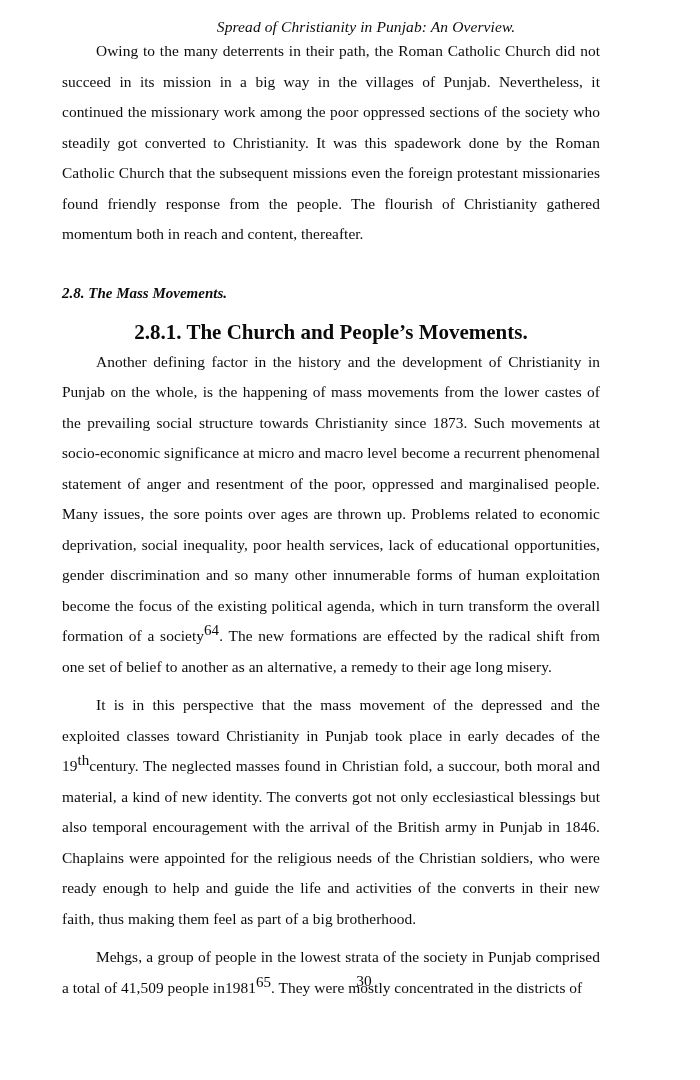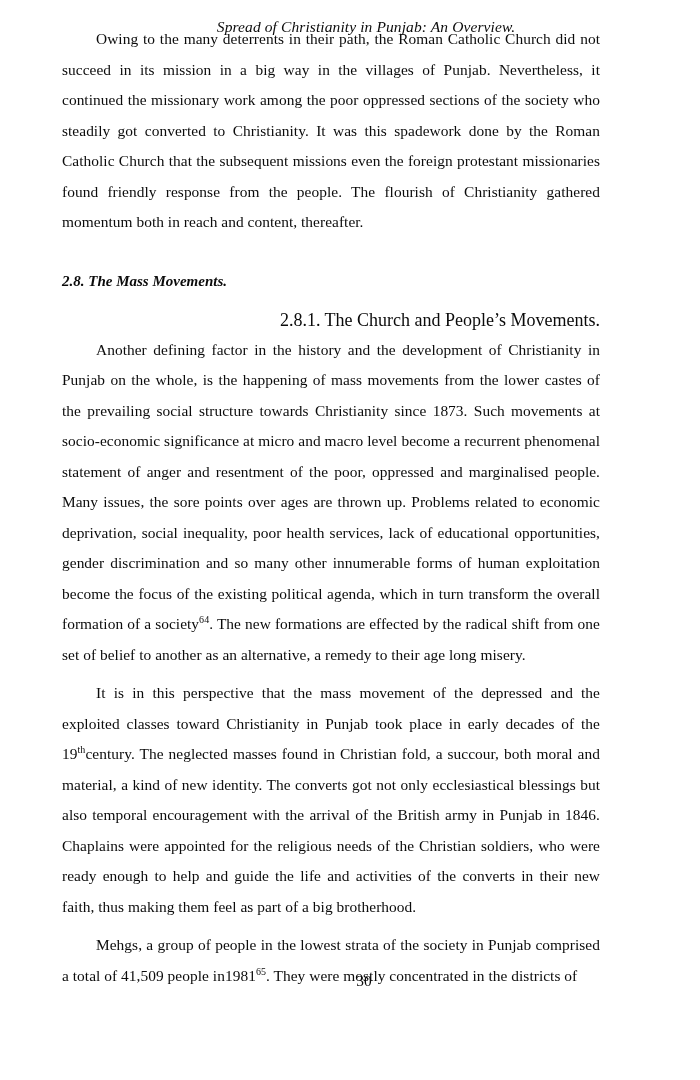--- a/index.html
+++ b/index.html
@@ -13,21 +13,21 @@
     height: 1080px;
     background: #ffffff;
     margin: 0 auto;
     overflow: hidden;
     font-family: "Liberation Serif", "DejaVu Serif", serif;
     color: #0b0b0b;
   }
   .content {
     position: absolute;
     left: 62px;
-    top: 0;
+    top: 12px;
     width: 538px;
   }
   .running-head {
     text-align: center;
     font-style: italic;
     font-size: 15.5px;
     line-height: 1.2;
     padding-top: 18px;
     letter-spacing: 0.1px;
     padding-left: 32px;
@@ -51,34 +51,34 @@
   h2.section-title {
     margin: 28px 0 0 0;
     font-size: 15px;
     font-weight: bold;
     font-style: italic;
     line-height: 30px;
     text-align: left;
   }
   h3.subsection-title {
     margin: 9px 0 0 0;
-    font-size: 18px;
-    font-weight: normal;
+    font-size: 21px;
+    font-weight: bold;
     font-style: normal;
     line-height: 30px;
-    text-align: right;
+    text-align: center;
   }
   .after-heading {
     margin-top: 10px;
   }
   .gap-before-sub {
     margin-top: 22px;
   }
   sup {
-    font-size: 10px;
+    font-size: 15px;
     vertical-align: super;
     line-height: 0;
   }
   .page-number {
     position: absolute;
     left: 0;
     right: 0;
     top: 972px;
     text-align: center;
     font-size: 15.4px;

